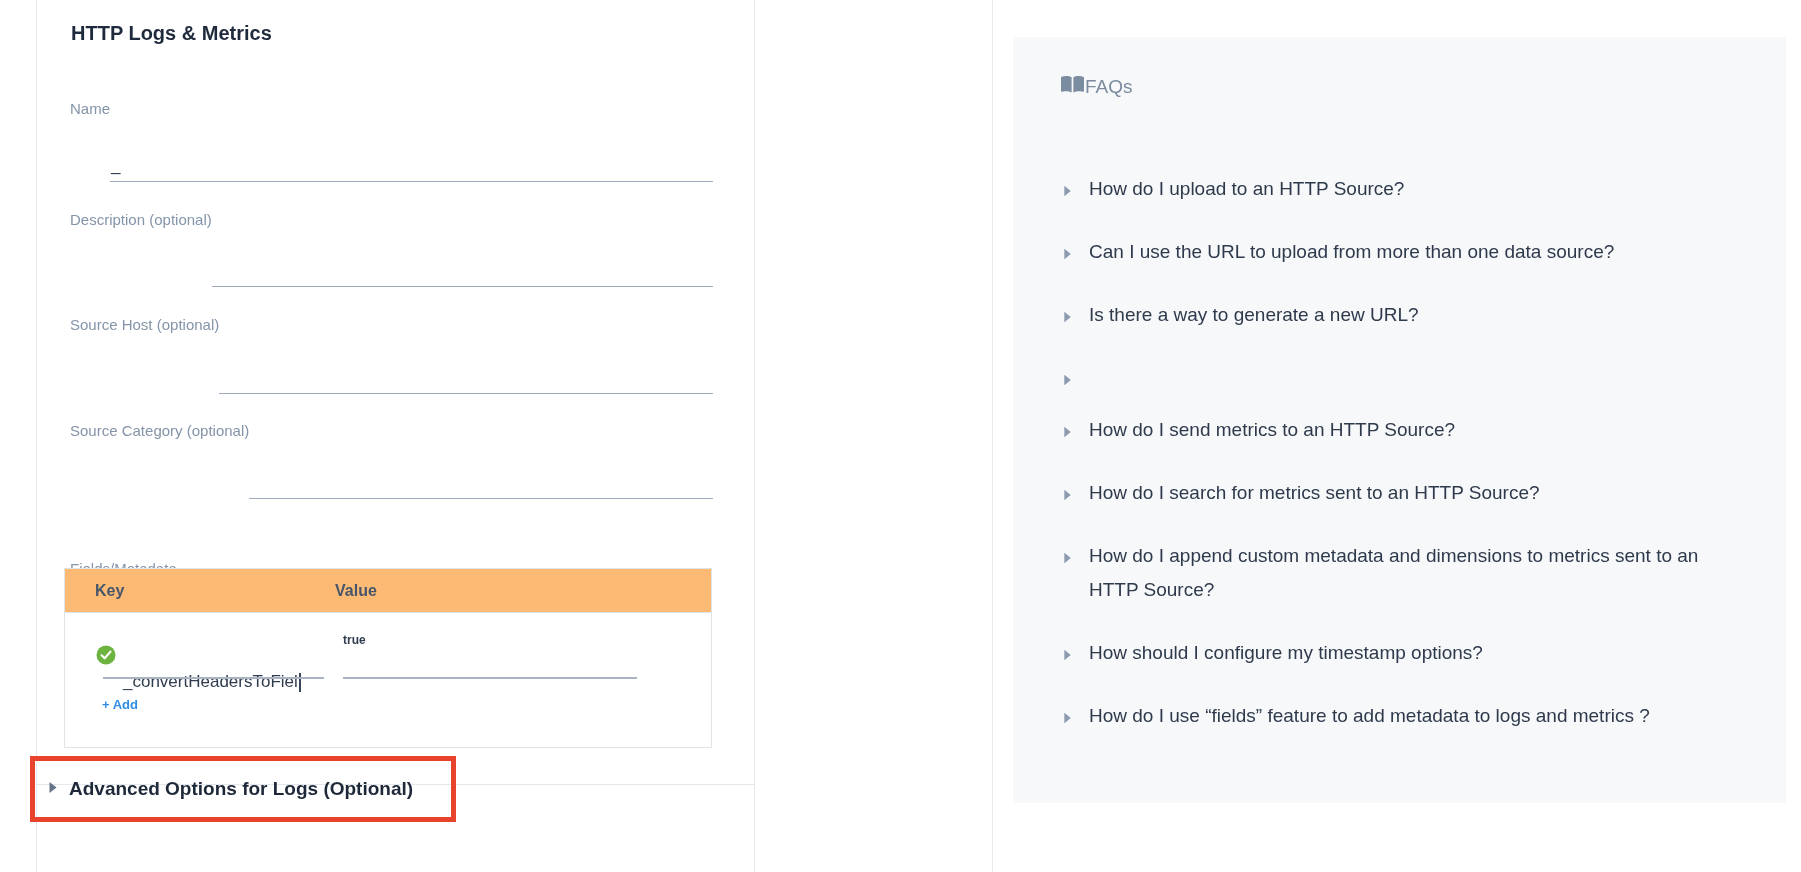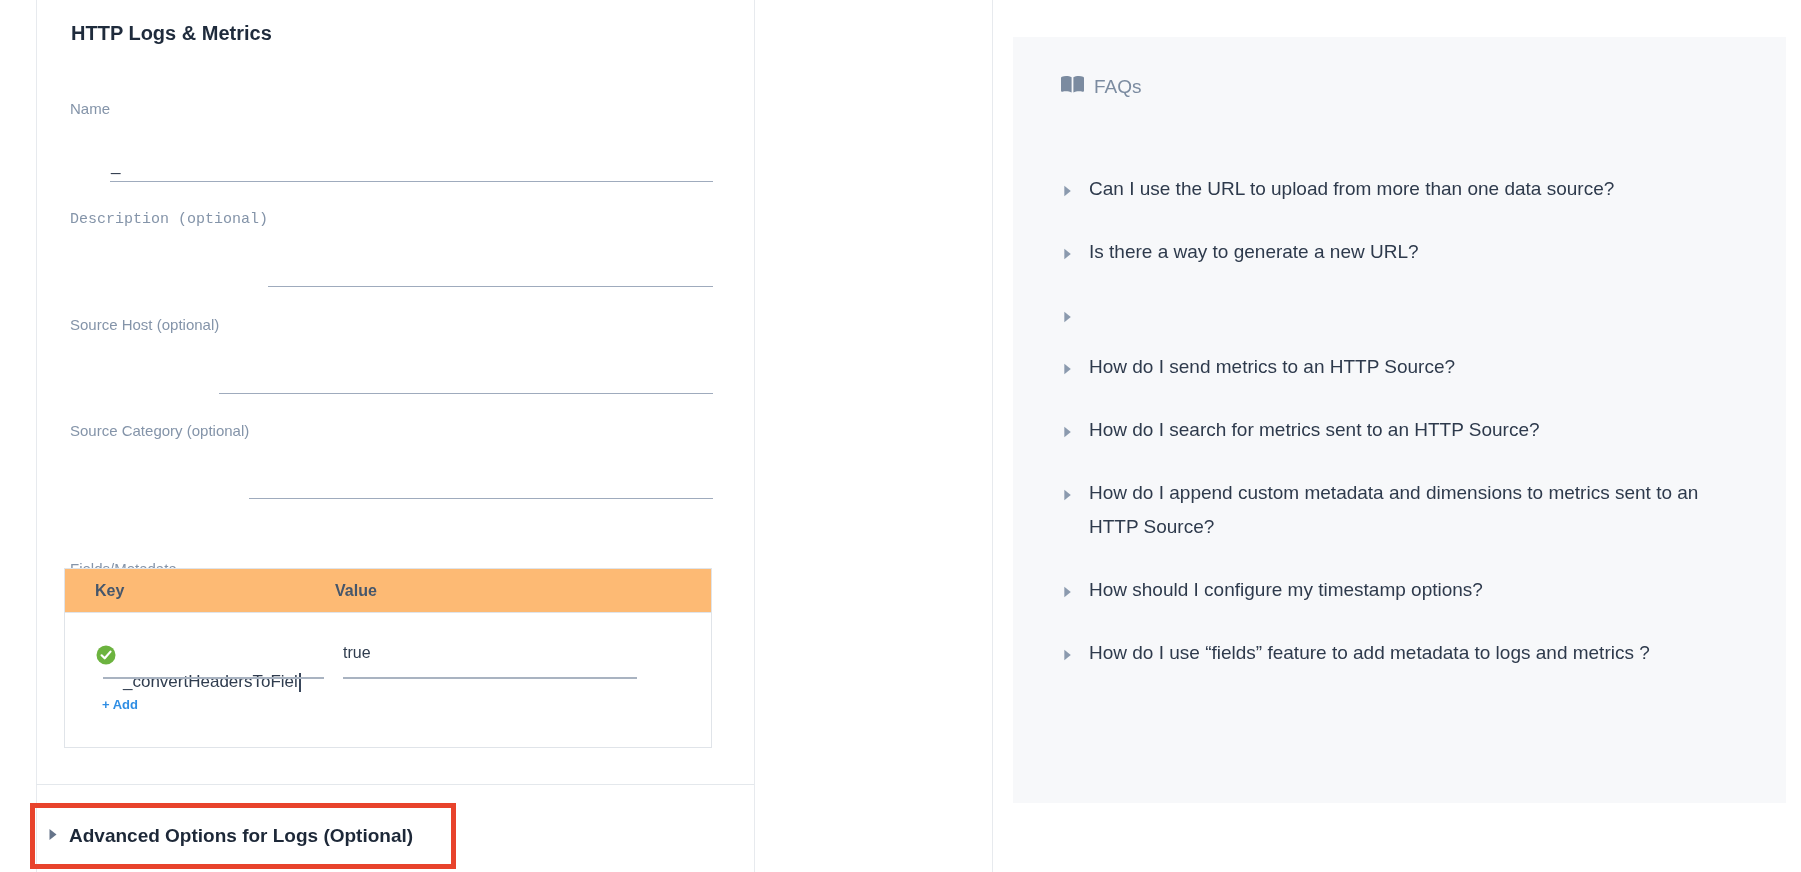--- a/index.html
+++ b/index.html
@@ -15,44 +15,44 @@
   .hdivider { position:absolute; left:36px; top:784px; width:718px; height:1px; background:#e4e8ec; }
 
   
   .form-title { position:absolute; left:71px; top:22px; font-size:20px; font-weight:bold; color:#1f2b3c; margin:0; }
 
   .field { position:absolute; left:70px; width:643px; display:flex; flex-direction:row; }
   .field .flabel { font-size:15px; color:#8494a9; height:19px; }
   .field .finput { flex:1; border-bottom:1.5px solid #9fabbd; position:relative; cursor:text; }
   .field .fvalue { position:absolute; left:1px; bottom:5px; font-size:17px; color:#2a3648; }
   .f0 { top:100px; height:82px; }
-  .f1 { top:211px; height:76px;font-family:Liberation Mono, monospace; }
+  .f1 { top:211px; height:76px; }
   .f2 { top:316px; height:78px; }
   .f3 { top:422px; height:77px; }
 
   .fm-label { position:absolute; left:70px; top:560px; font-size:15px; color:#8494a9; }
 
   .fm-table { position:absolute; left:64px; top:568px; width:648px; height:180px; border:1px solid #e0e4e9; background:#ffffff; }
   .fm-head { height:44px; background:#fdba74; border-bottom:1px solid #e0e4e9; display:flex; align-items:center; font-size:16px; font-weight:bold; color:#45566b; }
   .fm-head .c1 { margin-left:30px; width:240px; }
   .fm-check { position:absolute; left:31px; top:76px; width:20px; height:20px; }
   .fm-key { position:absolute; left:58px; top:75px; font-size:17px; color:#2f3c4e; white-space:nowrap;margin-top:28px; }
   .cursor-bar { display:inline-block; width:2px; height:19px; background:#39465a; vertical-align:middle; margin-left:1px; }
   .fm-key-line { position:absolute; left:38px; top:108px; width:221px; height:1.5px; background:#a9b3c1; }
-  .fm-val { position:absolute; left:278px; top:75px; font-size:16px; color:#2f3c4e; }
+  .fm-val { position:absolute; left:278px; top:64px; font-size:12px; color:#2f3c4e;font-weight:bold; }
   .fm-val-line { position:absolute; left:278px; top:108px; width:294px; height:1.5px; background:#a9b3c1; }
   .fm-add { position:absolute; left:37px; top:128px; font-size:13px; font-weight:bold; color:#2f8ee4; cursor:pointer;text-align:right; }
 
-  .highlight-box { position:absolute; left:30px; top:803px; width:426px; height:66px; border:5px solid #e8432c; display:flex; align-items:center; }
+  .highlight-box { position:absolute; left:30px; top:756px; width:426px; height:66px; border:5px solid #e8432c; display:flex; align-items:center; }
   .adv-toggle { display:flex; align-items:center; gap:11px; padding-left:13px; cursor:pointer; }
   .adv-toggle .adv-label { font-size:19px; font-weight:bold; color:#1d2838; }
 
   
   .faq-panel { position:absolute; left:1013px; top:37px; width:773px; height:766px; background:#f7f8fa; }
-  .faq-head { position:absolute; left:47px; top:38px; display:flex; align-items:center; gap:9px; }
+  .faq-head { position:absolute; left:47px; top:38px; display:flex; align-items:center; }
   .faq-head .faq-title { font-size:19px; color:#7b8ba0; }
   .faq-list { position:absolute; left:50px; top:135px; width:640px; margin:0; padding:0; list-style:none; }
   .faq-list li { display:flex; margin-bottom:29px; cursor:pointer; }
   .faq-list .qcaret { flex:0 0 auto; width:9px; height:12px; margin:11px 17px 0 0; }
   .faq-list .qtext { font-size:19px; line-height:34px; color:#2e3a4c; }
 </style>
 </head>
 <body>
 
 <div class="canvas">
@@ -136,20 +136,26 @@
         </svg>
       </span>
       <span class="faq-title">FAQs</span>
     </div>
 
     <ul class="faq-list">
       <li>
         <span class="qcaret"><svg width="9" height="12" viewBox="0 0 9 12">
               <path d="M1.3 0.8 L7.8 6 L1.3 11.2 Z" fill="#8b9aae"></path>
             </svg></span>
+        <span class="qtext">How do I upload to an HTTP Source?</span>
+      </li>
+      <li>
+        <span class="qcaret"><svg width="9" height="12" viewBox="0 0 9 12">
+              <path d="M1.3 0.8 L7.8 6 L1.3 11.2 Z" fill="#8b9aae"></path>
+            </svg></span>
         <span class="qtext">Can I use the URL to upload from more than one data source?</span>
       </li>
       <li>
         <span class="qcaret"><svg width="9" height="12" viewBox="0 0 9 12">
               <path d="M1.3 0.8 L7.8 6 L1.3 11.2 Z" fill="#8b9aae"></path>
             </svg></span>
         <span class="qtext">Is there a way to generate a new URL?</span>
       </li>
       <li>
         <span class="qcaret"><svg width="9" height="12" viewBox="0 0 9 12">

